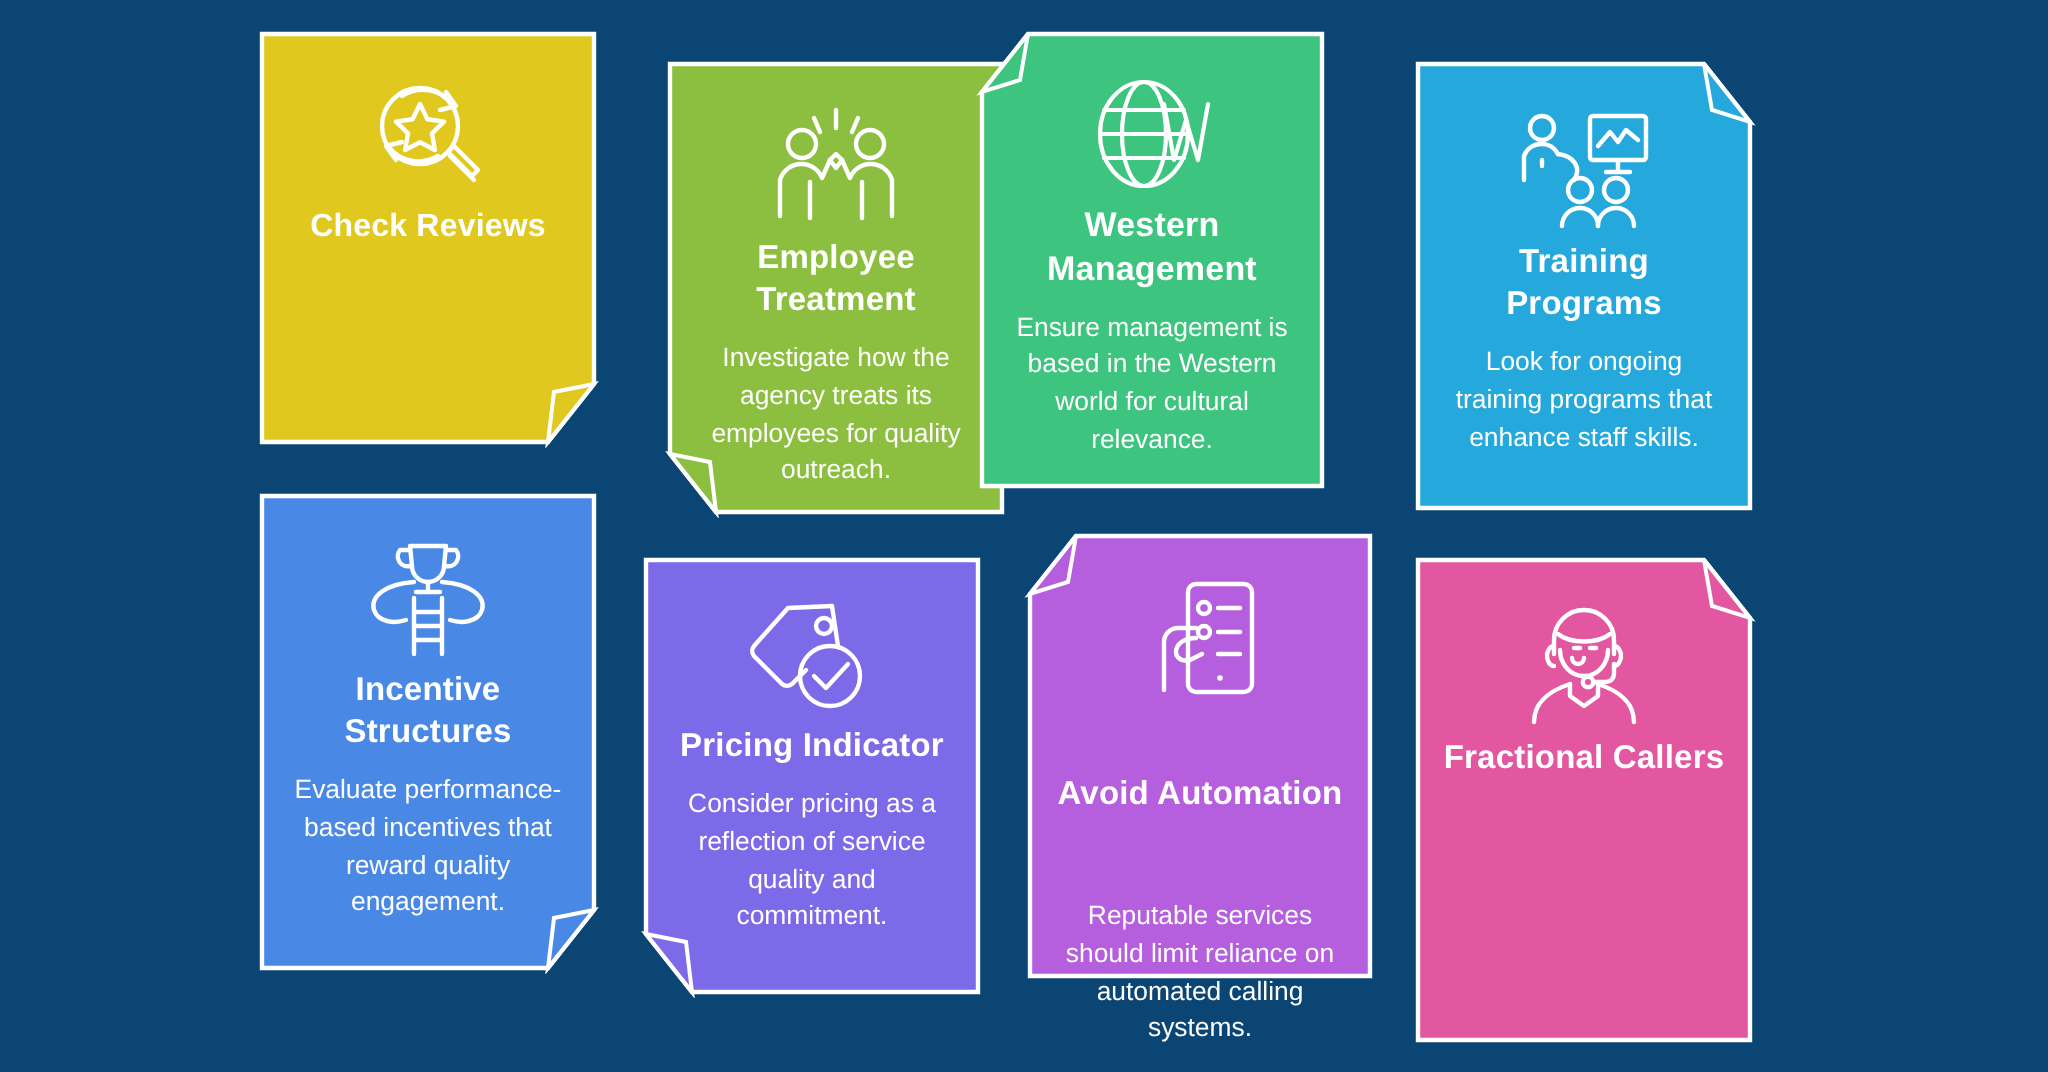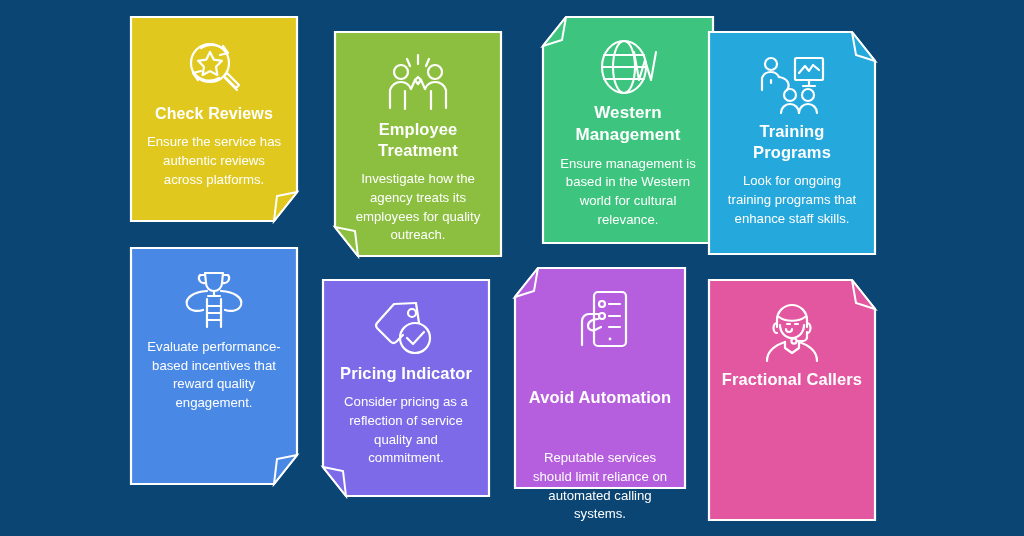--- a/index.html
+++ b/index.html
@@ -52,21 +52,21 @@
   .card-desc {
     font-size:13.2px;
     line-height:1.42;
     margin-top:9px;
     padding:0 3px;
   }
 
   
   #card-check-reviews   { left:128px; top:14px;  width:172px; height:210px; }
   #card-employee        { left:332px; top:29px;  width:172px; height:230px; }
-  #card-western         { left:540px; top:14px;  width:176px; height:232px; }
+  #card-western         { left:488px; top:14px;  width:176px; height:232px; }
   #card-training        { left:706px; top:29px;  width:172px; height:228px; }
   #card-incentive       { left:128px; top:245px; width:172px; height:242px; }
   #card-pricing         { left:320px; top:277px; width:172px; height:222px; }
   #card-avoid           { left:512px; top:265px; width:176px; height:226px; }
   #card-fractional      { left:706px; top:277px; width:172px; height:246px; }
 
   #card-check-reviews .card-inner { padding-top:22px; }
   #card-employee .card-inner { padding-top:24px; }
   #card-western .card-inner { padding-top:24px; }
   #card-training .card-inner { padding-top:24px; }
@@ -95,21 +95,20 @@
           <path d="M22 12 A19 19 0 0 1 48 17"></path>
           <path d="M44 10 L49 17 L41 19"></path>
           <path d="M40 42 A19 19 0 0 1 15 37"></path>
           <path d="M19 44 L14 37 L22 35"></path>
           <path d="M31 16 L34.7 23.6 L43 24.8 L37 30.7 L38.4 39 L31 35.1 L23.6 39 L25 30.7 L19 24.8 L27.3 23.6 Z"></path>
           <line x1="46" y1="42" x2="58" y2="54"></line>
           <path d="M45 40 L48 37 L60 49 L57 52 Z"></path>
         </svg>
       </div>
       <div class="card-title">Check Reviews</div>
-      <div class="card-desc">Ensure the service has authentic reviews across platforms.</div>
     </div>
   </div>
 
   <div class="card" id="card-employee">
     <svg class="card-shape" viewBox="0 0 172 230" preserveAspectRatio="none">
       <path d="M3 3 L169 3 L169 227 L26 227 L3 198 Z" fill="#8CBF3F" stroke="#ffffff" stroke-width="2.2"></path>
       <path d="M3 198 L23 202 L26 227 Z" fill="#8CBF3F" stroke="#ffffff" stroke-width="2"></path>
     </svg>
     <div class="card-inner">
       <div class="icon-wrap">
@@ -195,20 +194,21 @@
           <line x1="27" y1="27" x2="39" y2="27"></line>
           <path d="M26 22 C12 23 4 29 6 36 C8 42 16 43 22 41"></path>
           <path d="M40 22 C54 23 62 29 60 36 C58 42 50 43 44 41"></path>
           <line x1="26" y1="30" x2="26" y2="58"></line>
           <line x1="40" y1="30" x2="40" y2="58"></line>
           <line x1="26" y1="37" x2="40" y2="37"></line>
           <line x1="26" y1="44" x2="40" y2="44"></line>
           <line x1="26" y1="51" x2="40" y2="51"></line>
         </svg>
       </div>
+      <div class="card-title">Incentive Structures</div>
       <div class="card-desc">Evaluate performance-based incentives that reward quality engagement.</div>
     </div>
   </div>
 
   <div class="card" id="card-pricing">
     <svg class="card-shape" viewBox="0 0 172 222" preserveAspectRatio="none">
       <path d="M3 3 L169 3 L169 219 L26 219 L3 190 Z" fill="#7D6AE8" stroke="#ffffff" stroke-width="2.2"></path>
       <path d="M3 190 L23 194 L26 219 Z" fill="#7D6AE8" stroke="#ffffff" stroke-width="2"></path>
     </svg>
     <div class="card-inner">

